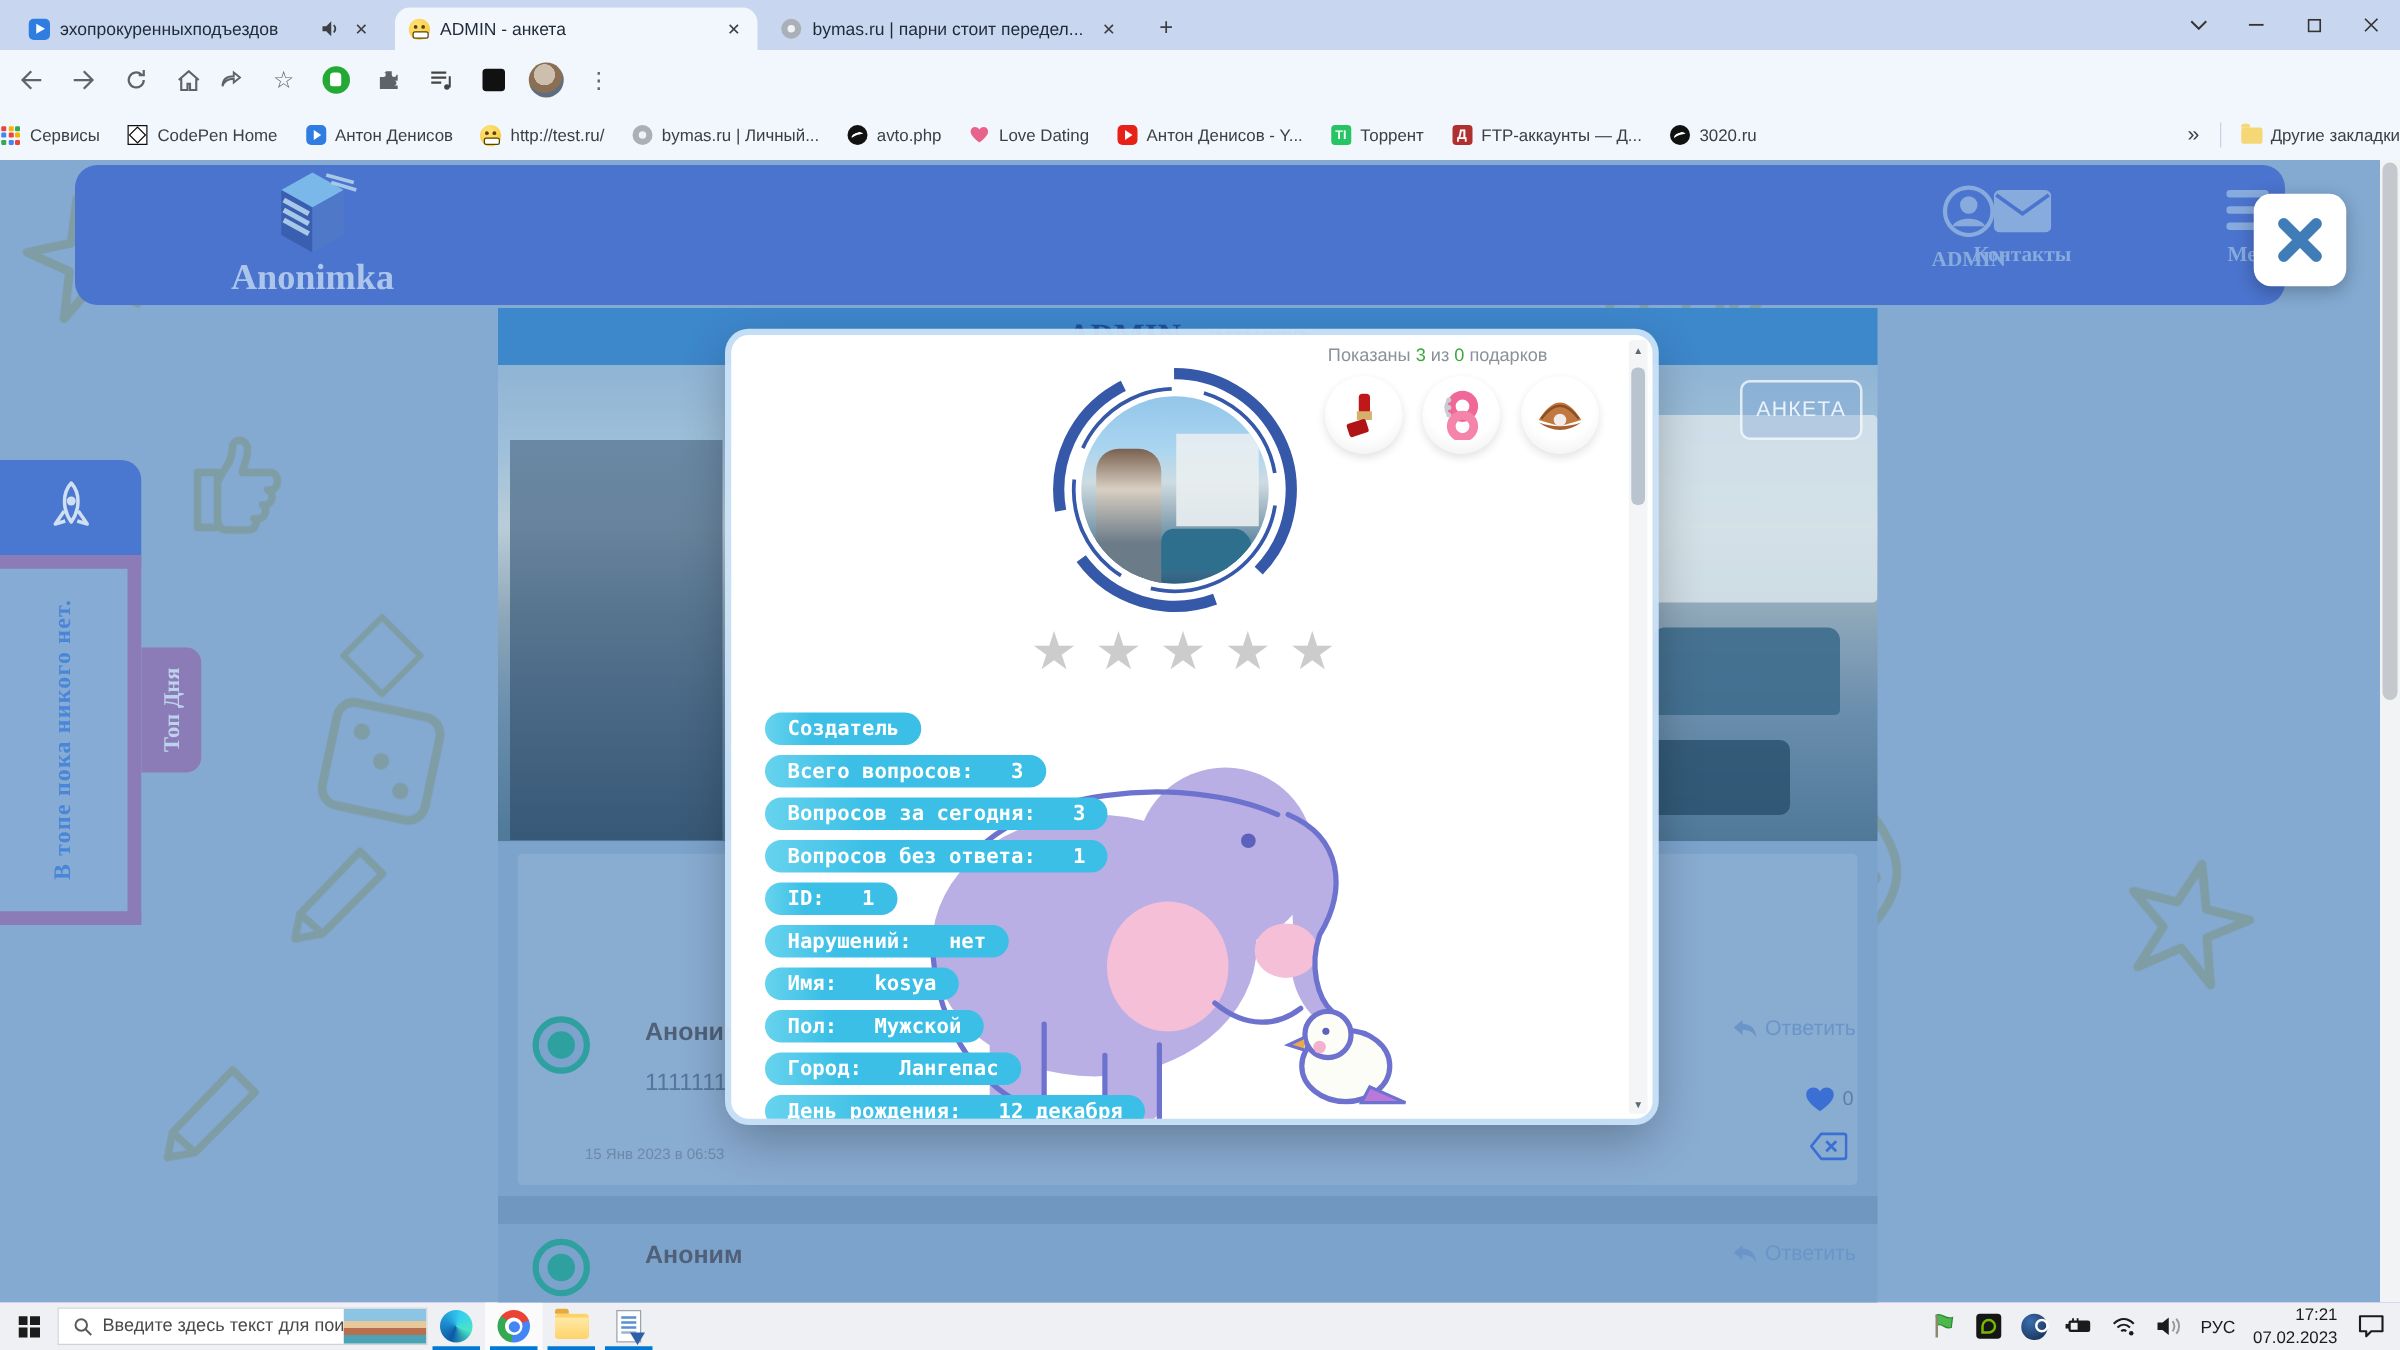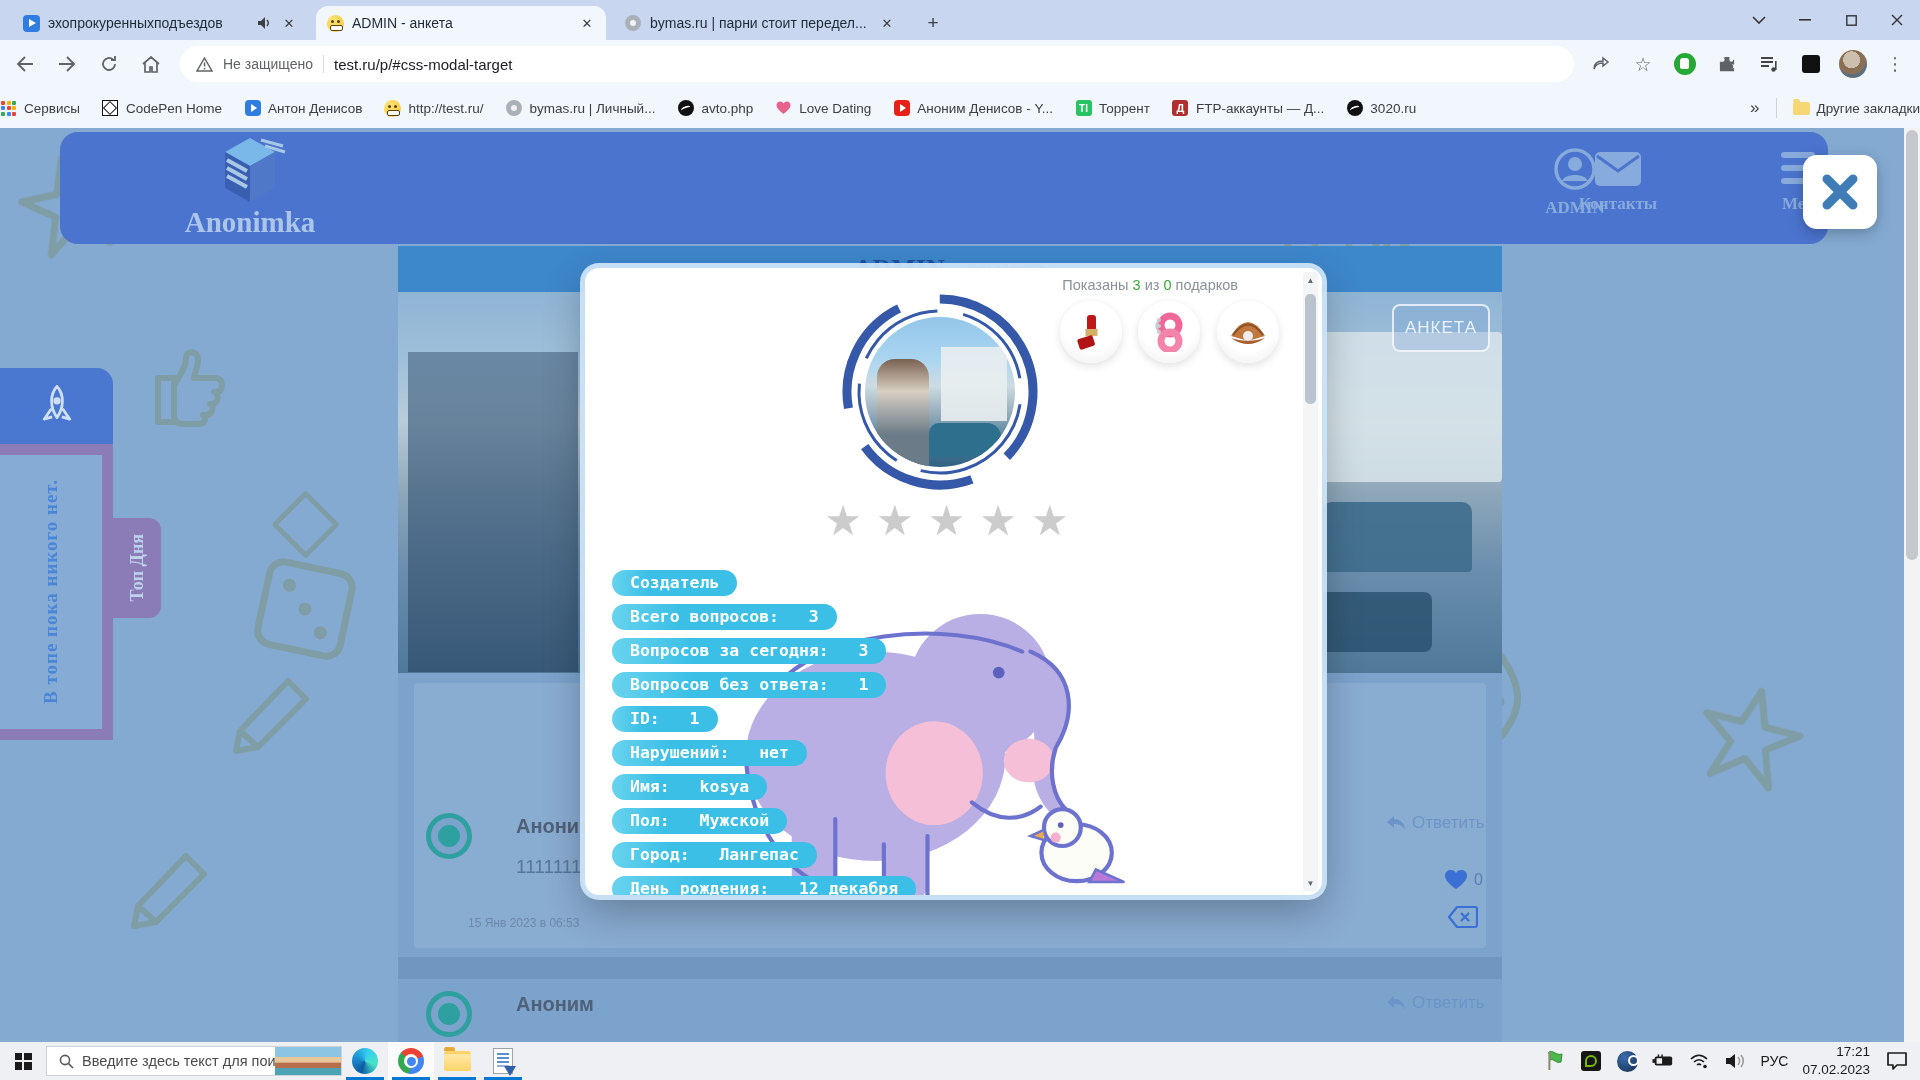--- a/index.html
+++ b/index.html
@@ -238,32 +238,20 @@
       <svg width="18" height="18" viewBox="0 0 18 18">
           <path d="M15 9a6 6 0 1 1-2-4.5" stroke="#5f6368" stroke-width="1.8" fill="none"></path>
           <path d="M15 1v4h-4" stroke="#5f6368" stroke-width="1.8" fill="none"></path>
         </svg>
     </div>
     <div class="tbtn">
       <svg width="18" height="17" viewBox="0 0 18 17">
           <path d="M1 8L9 1l8 7M3 7v9h5v-5h2v5h5V7" stroke="#5f6368" stroke-width="1.7" fill="none"></path>
         </svg>
     </div>
-    <div class="urlbar">
-      <span>
-        <svg width="17" height="15" viewBox="0 0 17 15">
-            <path d="M8.5 1L16 14H1z" stroke="#5f6368" stroke-width="1.5" fill="none"></path>
-            <rect x="7.8" y="5.5" width="1.5" height="4" fill="#5f6368"></rect>
-            <rect x="7.8" y="11" width="1.5" height="1.5" fill="#5f6368"></rect>
-          </svg>
-      </span>
-      <span class="urlsec">Не защищено</span>
-      <span class="urlsep"></span>
-      <span class="urltext">test.ru/p/#css-modal-target</span>
-    </div>
     <div class="tbtn" style="margin-left:0;">
       <svg width="18" height="16" viewBox="0 0 18 16">
           <path d="M11 2l5 4-5 4V7C5 7 3 10 2 13c0-5 3-8 9-8z" stroke="#5f6368" stroke-width="1.5" fill="none"></path>
         </svg>
     </div>
     <div class="tbtn" style="color:#5f6368; font-size:19px;">☆</div>
     <div class="extrow">
       <div class="tbtn">
           <span class="ext-green"></span>
         </div>
@@ -341,21 +329,21 @@
         <svg width="15" height="14" viewBox="0 0 15 14">
             <path d="M7.5 13C3 9.5.5 6.8.5 4.2.5 2.2 2.1.6 4.1.6c1.4 0 2.7.8 3.4 2 .7-1.2 2-2 3.4-2 2 0 3.6 1.6 3.6 3.6 0 2.6-2.5 5.3-7 8.8z" fill="#e8638c"></path>
           </svg>
       </span>
       <span>Love Dating</span>
     </div>
     <div class="bm">
       <span class="bmicon">
           <span class="bm-yt-red"></span>
         </span>
-      <span>Аноним Денисов - Y...</span>
+      <span>Антон Денисов - Y...</span>
     </div>
     <div class="bm">
       <span class="bmicon">
           <span class="bm-torrent">TI</span>
         </span>
       <span>Торрент</span>
     </div>
     <div class="bm">
       <span class="bmicon">
           <span class="bm-ftp">Д</span>

